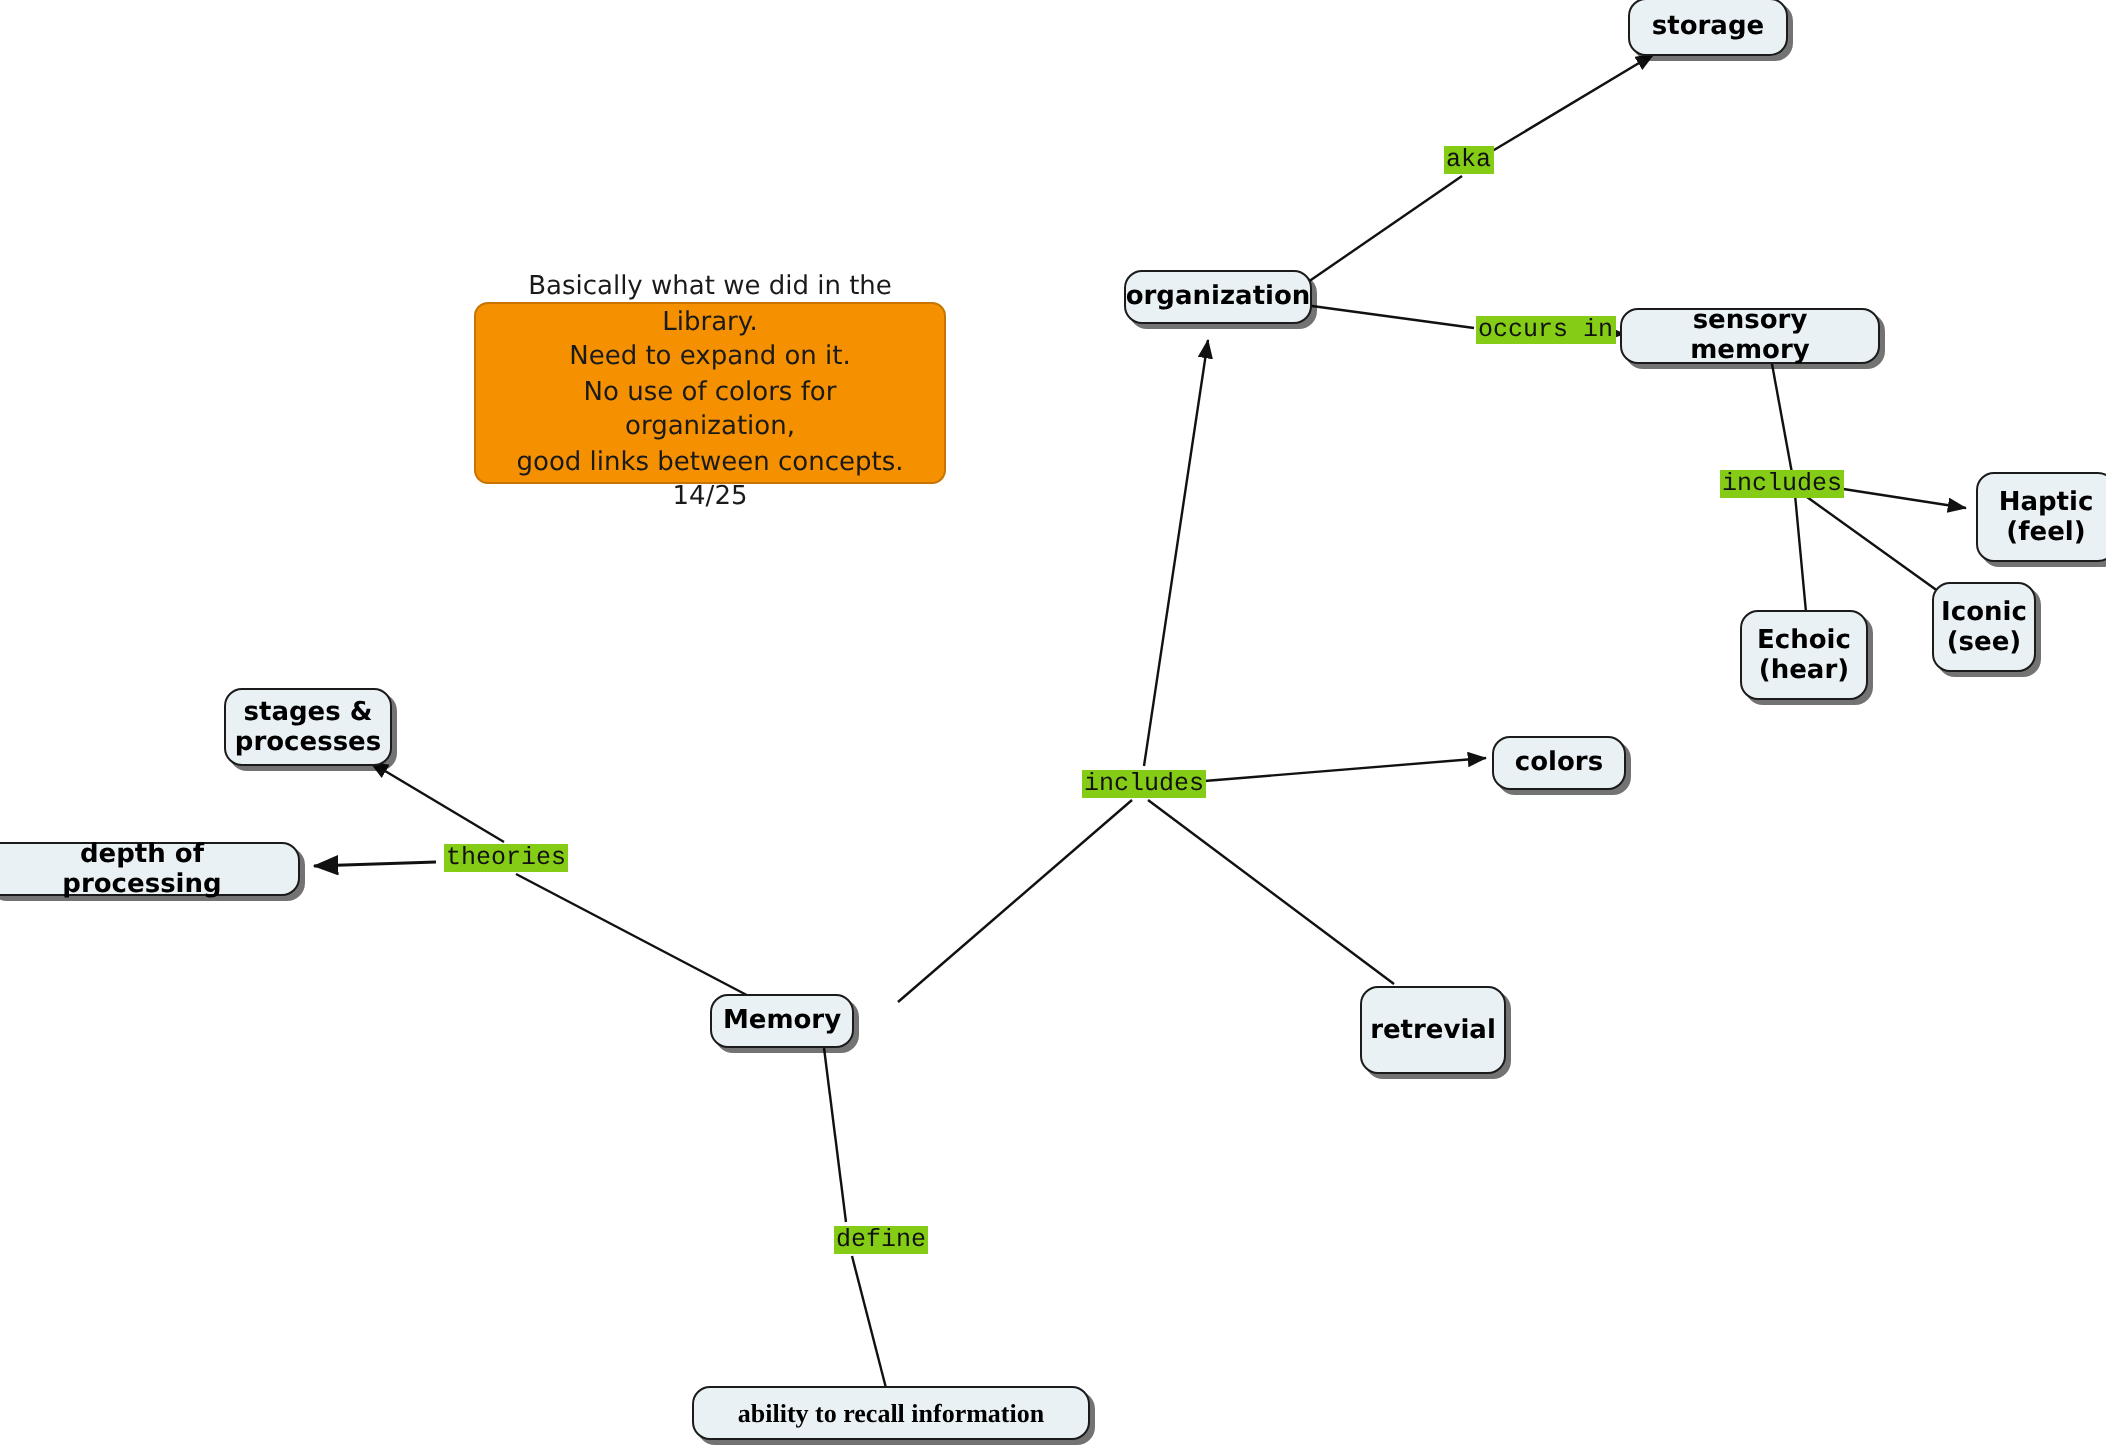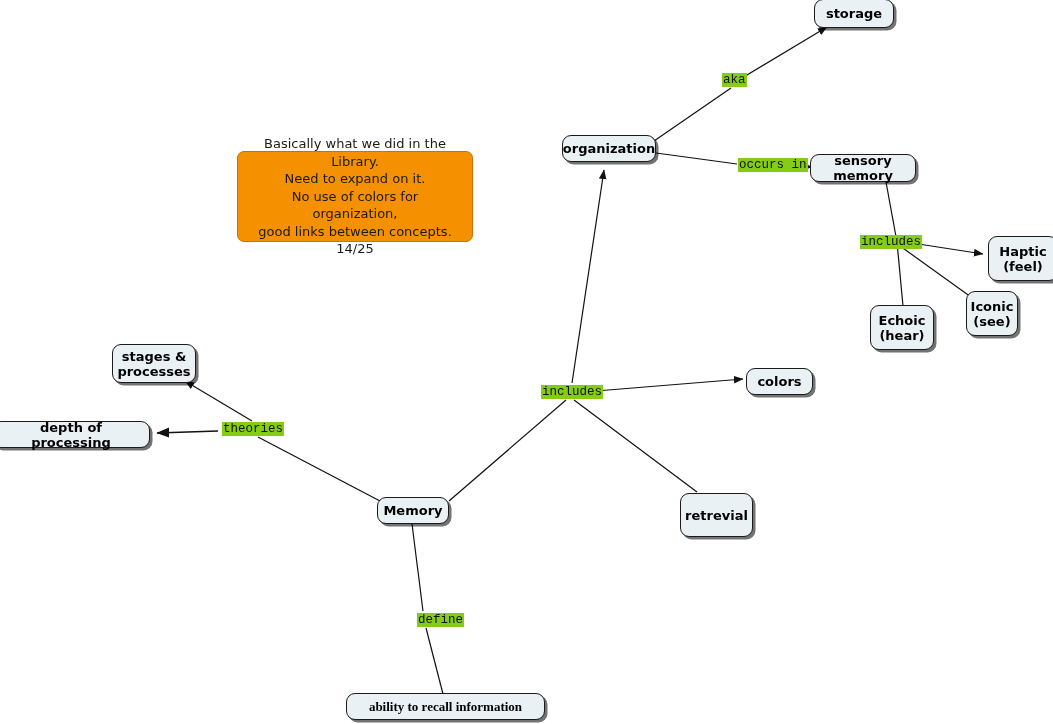--- a/index.html
+++ b/index.html
@@ -129,41 +129,41 @@
   <div class="note" style="left:213px; top:151px; width:236px; height:91px;margin-left:24px;">Basically what we did in the Library.
 Need to expand on it.
 No use of colors for organization,
 good links between concepts.
 14/25</div>
 
   <div class="node" style="left:814px; top:-1px; width:80px; height:29px;">storage</div>
 
   <div class="node" style="left:562px; top:135px; width:94px; height:27px;">organization</div>
 
-  <div class="node" style="left:810px; top:154px; width:106px; height:28px;">sensory memory</div>
+  <div class="node" style="left:810px; top:154px; width:130px; height:28px;">sensory memory</div>
 
   <div class="node" style="left:988px; top:236px; width:70px; height:45px;">Haptic
 (feel)</div>
 
   <div class="node" style="left:966px; top:291px; width:52px; height:45px;">Iconic
 (see)</div>
 
   <div class="node" style="left:870px; top:305px; width:64px; height:45px;">Echoic
 (hear)</div>
 
   <div class="node" style="left:746px; top:368px; width:67px; height:27px;">colors</div>
 
   <div class="node" style="left:680px; top:493px; width:73px; height:44px;">retrevial</div>
 
   <div class="node" style="left:112px; top:344px; width:84px; height:39px;">stages &amp;
 processes</div>
 
   <div class="node" style="left:-8px; top:421px; width:158px; height:27px;">depth of processing</div>
 
-  <div class="node" style="left:377px; top:497px; width:72px; height:27px;">Memory</div>
+  <div class="node" style="left:355px; top:497px; width:72px; height:27px;">Memory</div>
 
   <div class="node" style="left:346px; top:693px; width:199px; height:27px;font-family:Liberation Serif, serif;">ability to recall information</div>
 
   <div class="edge-label" style="left:722px; top:73px;">aka</div>
 
   <div class="edge-label" style="left:738px; top:158px;">occurs in</div>
 
   <div class="edge-label" style="left:860px; top:235px;">includes</div>
 
   <div class="edge-label" style="left:541px; top:385px;">includes</div>

